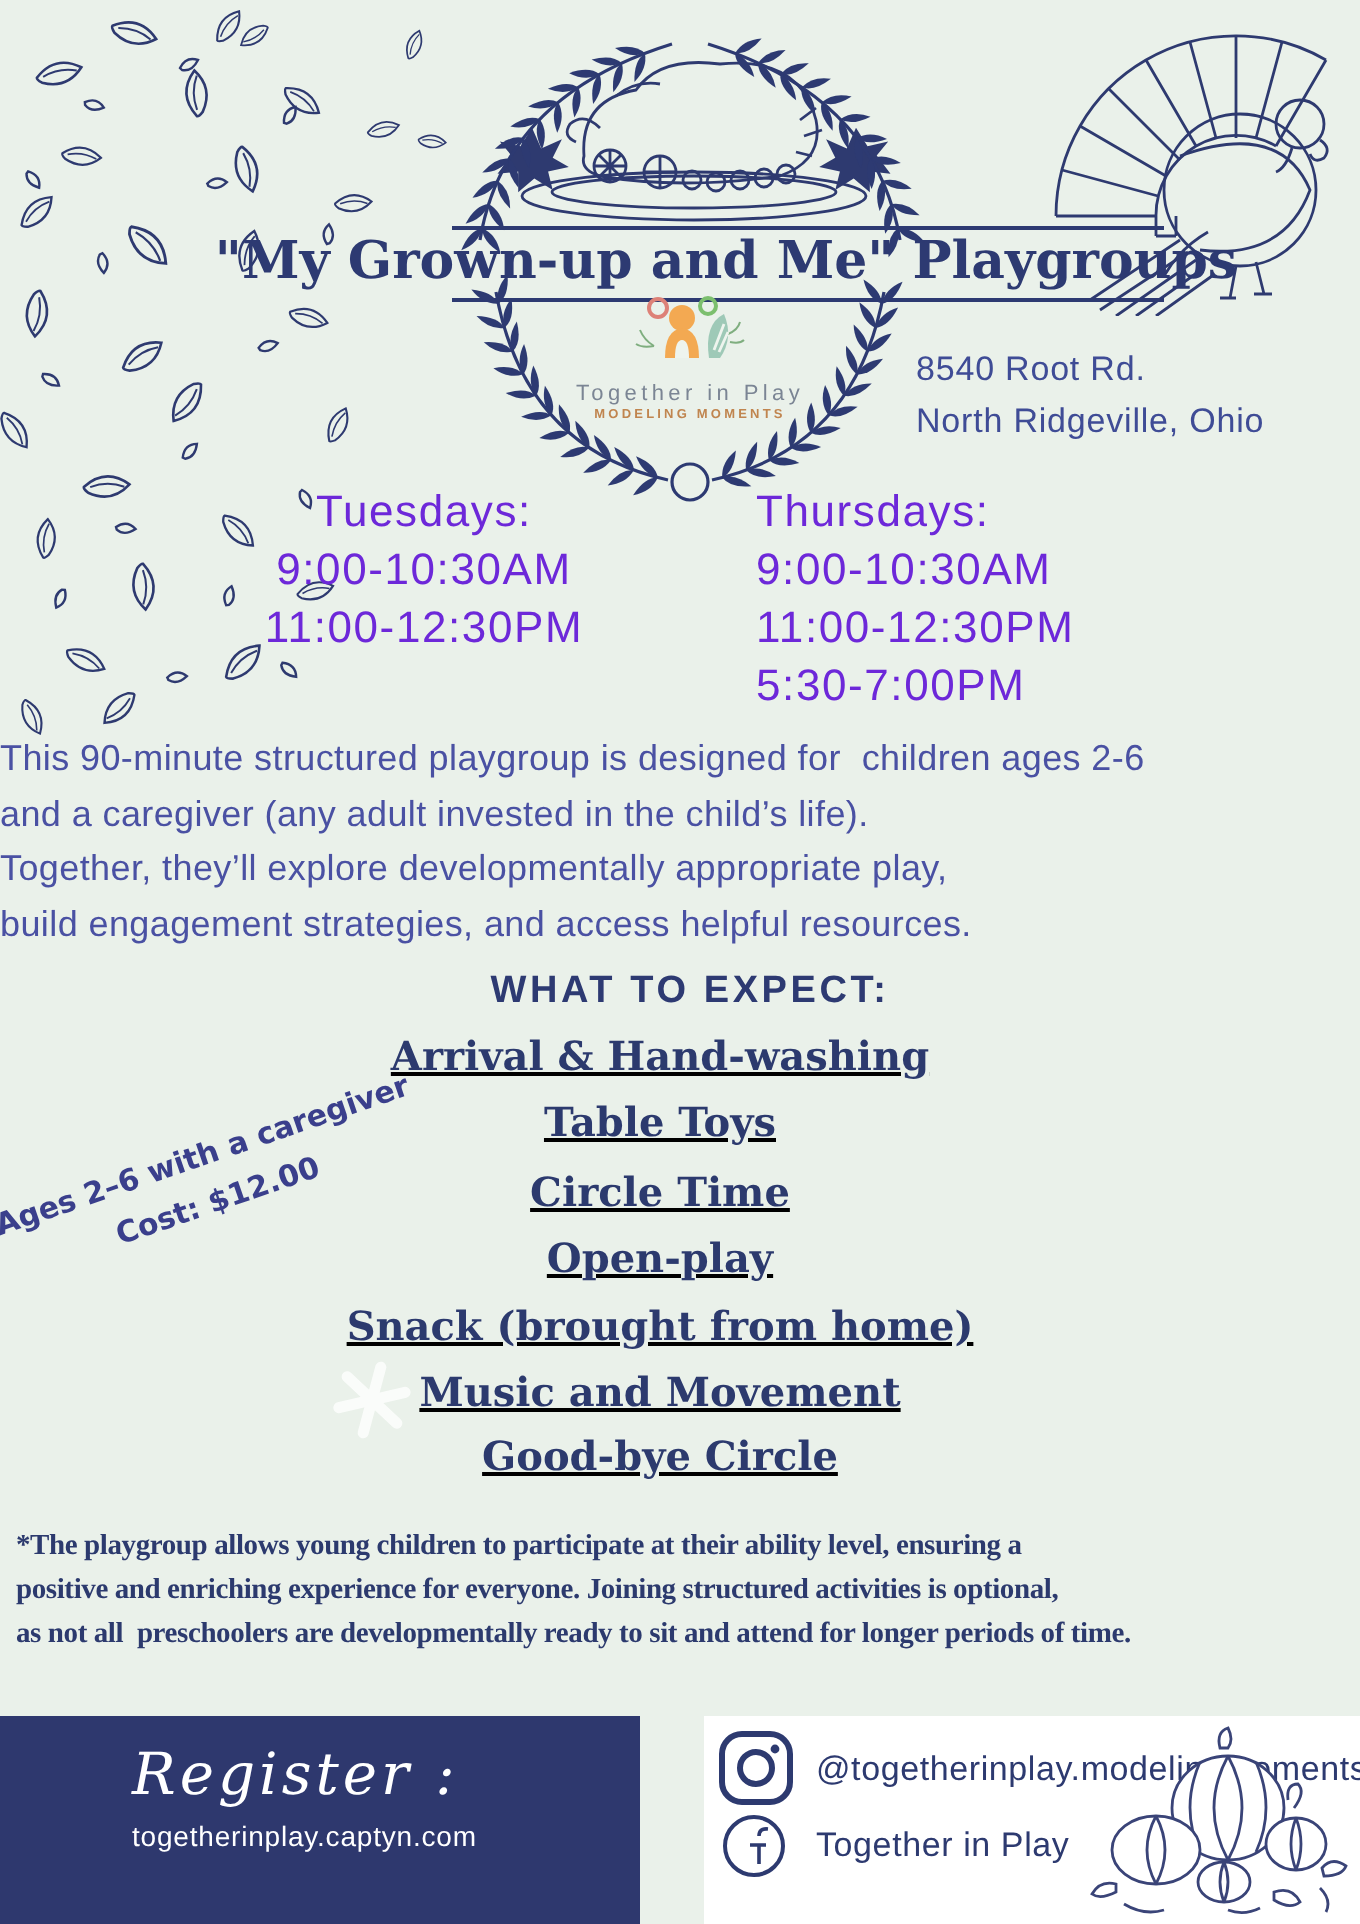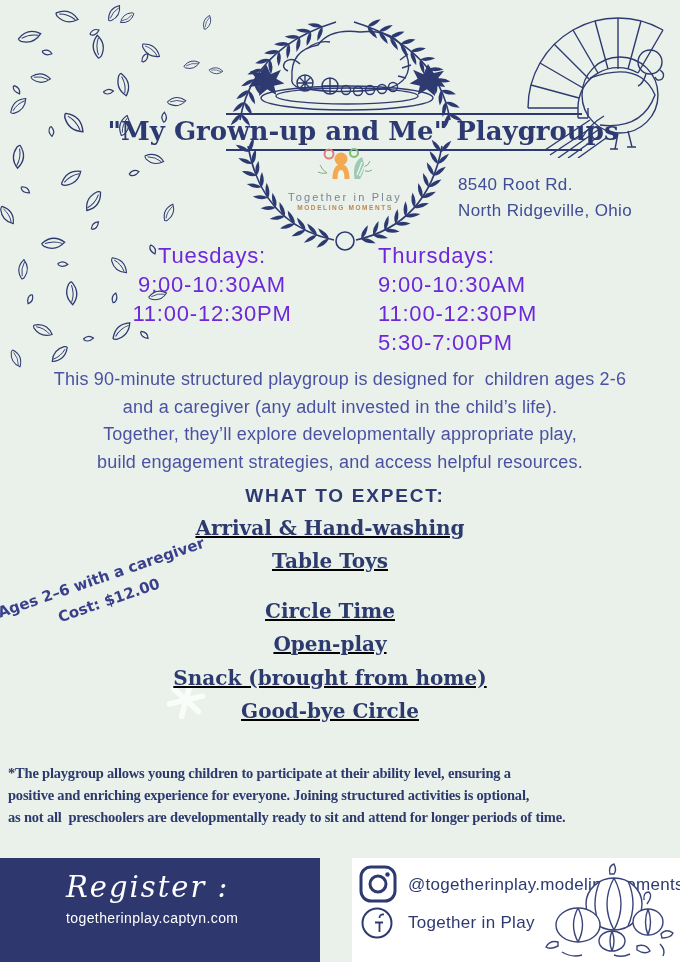--- a/index.html
+++ b/index.html
@@ -6,21 +6,21 @@
   #page{position:relative;width:680px;height:962px;background:#eaf1ea;overflow:hidden;
         font-family:"Liberation Sans",sans-serif;}
   .abs{position:absolute;}
   .pre{white-space:pre;}
   .rule{position:absolute;height:2px;background:#2d3a72;}
   .title{font-family:"DejaVu Serif",serif;font-weight:bold;font-size:26px;color:#2d3a72;
          white-space:nowrap;text-align:center;}
   .gothic{font-family:"Liberation Sans",sans-serif;letter-spacing:.6px;color:#6d28d9;}
   .sched{font-size:22px;line-height:29px;letter-spacing:.8px;}
   .addr{font-size:17px;line-height:26px;letter-spacing:.4px;color:#3f4c96;}
-  .desc{font-size:18px;line-height:27.5px;text-align:center;letter-spacing:.2px;color:#4a51a3;}
+  .desc{font-size:18px;line-height:27.5px;letter-spacing:.2px;color:#4a51a3;}
   .expect-head{font-family:"Liberation Sans",sans-serif;font-weight:bold;font-size:19px;
                letter-spacing:1.8px;color:#2d3a72;text-align:center;}
   .expect-item{font-family:"DejaVu Serif",serif;font-weight:bold;font-size:20px;
                color:#2c3a6e;text-align:center;line-height:32.5px;}
   .sidenote{font-family:"DejaVu Sans",sans-serif;font-weight:bold;color:#3a3f8c;
             font-size:15px;line-height:24px;text-align:center;transform:rotate(-19deg);}
   .footnote{font-family:"Liberation Serif",serif;font-weight:bold;font-size:14.5px;
             line-height:22px;color:#2c3a6e;letter-spacing:-.2px;}
   .panel-navy{position:absolute;left:0;top:858px;width:320px;height:104px;background:#2e386e;}
   .panel-white{position:absolute;left:352px;top:858px;width:328px;height:104px;background:#ffffff;}
@@ -281,23 +281,24 @@
     <div class="pre">This 90-minute structured playgroup is designed for  children ages 2-6</div>
     <div class="pre">and a caregiver (any adult invested in the child’s life).</div>
     <div class="pre">Together, they’ll explore developmentally appropriate play,</div>
     <div class="pre">build engagement strategies, and access helpful resources.</div>
   </div>
 
   <div class="abs expect-head" style="left:0;top:485px;width:690px;">WHAT TO EXPECT:</div>
   <div class="abs" style="left:0;top:512px;width:660px;text-decoration:underline;">
     <div class="expect-item">Arrival &amp; Hand-washing</div>
     <div class="expect-item">Table Toys</div>
-    <div class="expect-item" style="margin-top:18px;">Circle Time</div>
+    <div class="expect-item" style="margin-top:3px;">Circle Time</div>
     <div class="expect-item">Open-play</div>
     <div class="expect-item" style="margin-top:2px;">Snack (brought from home)</div>
+    <div class="expect-item">Music and Movement</div>
     <div class="expect-item">Good-bye Circle</div>
   </div>
 
   <div class="abs sidenote" style="left:-10px;top:565px;width:230px;">
     <div>Ages 2–6 with a caregiver</div>
     <div>Cost: $12.00</div>
   </div>
 
   <div class="abs footnote" style="left:8px;top:762px;width:672px;">
     <div class="pre">*The playgroup allows young children to participate at their ability level, ensuring a</div>

